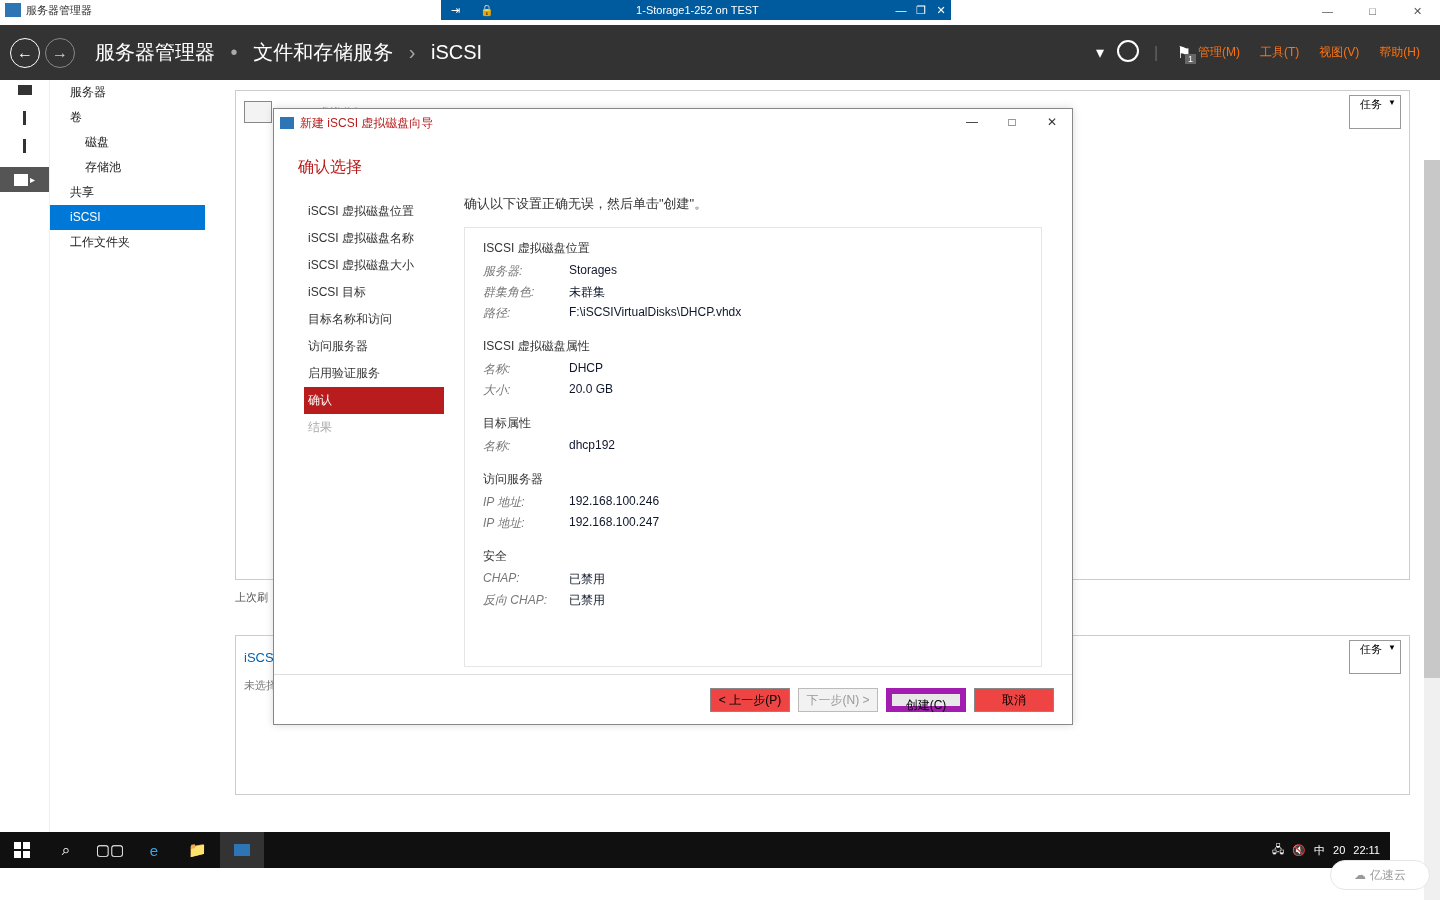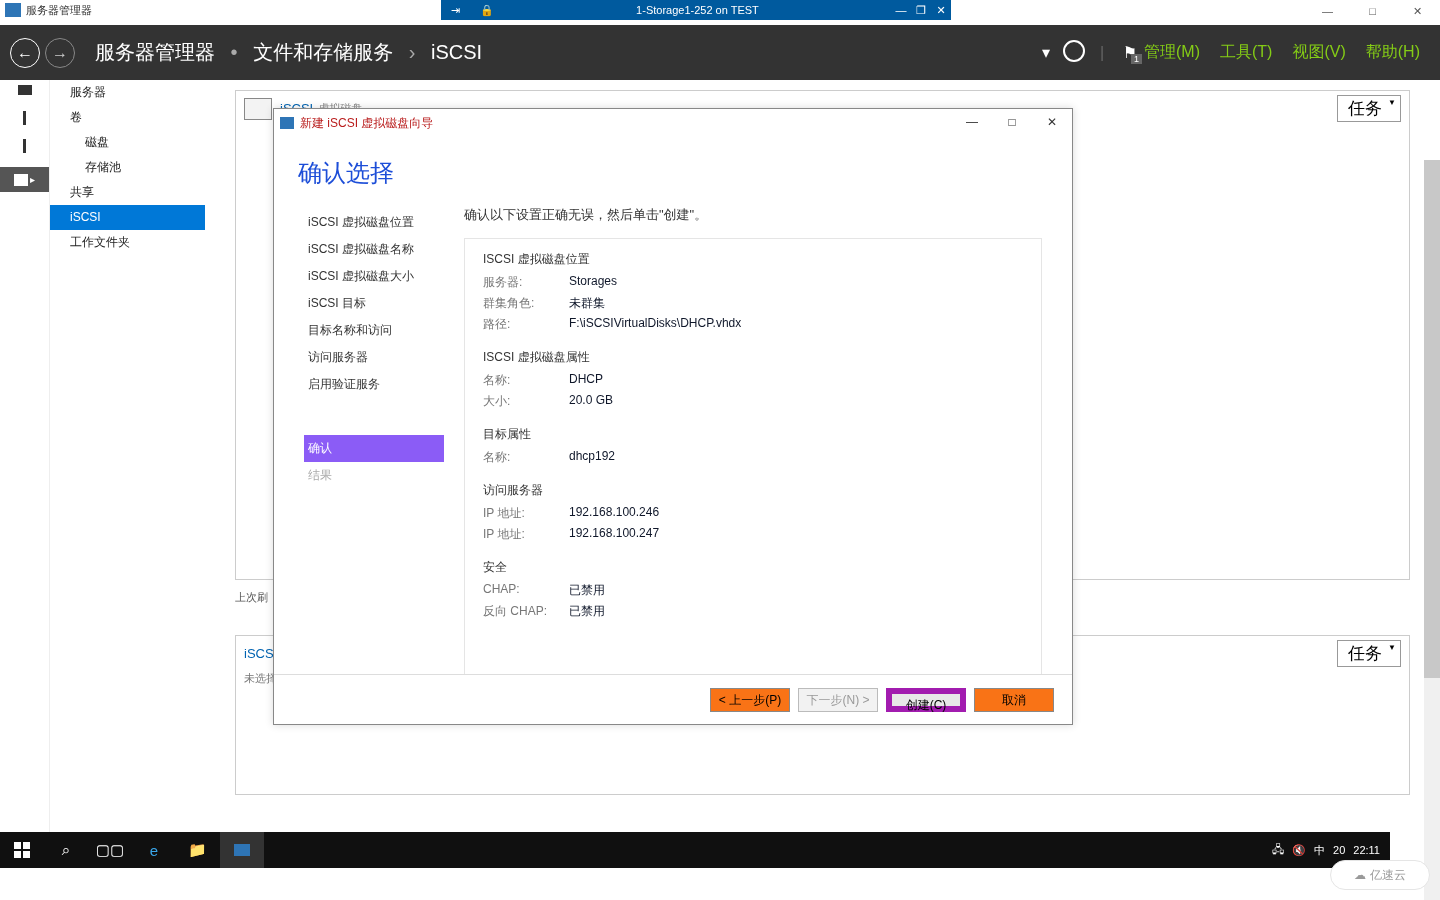--- a/index.html
+++ b/index.html
@@ -16,21 +16,21 @@
 .host-winbtns { position:absolute; top:0; right:0; display:flex; }
 .host-winbtns div { width:45px; height:25px; text-align:center; line-height:22px; font-size:11px; color:#555; }
 
 
 .sm-header { position:absolute; top:25px; left:0; right:0; height:55px; background:#333; color:#fff; display:flex; align-items:center; }
 .nav-circle { width:30px; height:30px; border-radius:50%; border:1px solid #888; margin-left:10px; display:flex; align-items:center; justify-content:center; color:#ccc; }
 .nav-circle.back { border-color:#fff; color:#fff; }
 .crumb { font-size:20px; color:#fff; margin-left:20px; }
 .crumb .ch { margin:0 10px; color:#aaa; }
 .flex-spacer { flex:1; }
-.hdr-item { margin-right:20px; font-size:16px; color:#84cc16; }
+.hdr-item { margin-right:20px; font-size:12px; color:#f97316; }
 .hdr-iconslot { width:28px; text-align:center; color:#fff; font-size:16px; position:relative;}
 .flag-badge { position:absolute; bottom:-2px; right:2px; background:#666; color:#fff; font-size:9px; padding:0 3px;}
 .refresh-icon { width:22px; height:22px; border:2px solid #fff; border-radius:50%; display:inline-block; position:relative;}
 
 
 .leftcol1 { position:absolute; top:80px; left:0; width:50px; height:752px; background:#fff; border-right:1px solid #eee;}
 .leftcol1 .lc-item { height:25px; margin-top:3px; text-align:center; color:#333; font-size:13px;}
 .leftcol1 .lc-item.active { background:#555; color:#fff; display:flex; align-items:center; justify-content:center;}
 .lc-boxicon { width:14px; height:12px; background:#333; display:inline-block;}
 .lc-baricon { width:3px; height:14px; background:#333; display:inline-block;}
@@ -41,51 +41,51 @@
 .leftcol2 .navitem.indent { padding-left:35px; }
 .leftcol2 .navitem.active { background:#0078d7; color:#fff; }
 
 
 .main { position:absolute; top:80px; left:205px; right:0; bottom:0; background:#fff; }
 .panel { border:1px solid #ccc; margin:10px 30px 10px 30px; }
 .panel-hdr { display:flex; align-items:center; padding:4px 8px; }
 .panel-hdr .phicon { width:28px; height:22px; border:1px solid #888; display:inline-block; margin-right:8px; background:#f3f3f3;}
 .panel-hdr .phtitle { font-size:13px; color:#0063b1; }
 .panel-hdr .phsub { font-size:11px; color:#888; margin-left:5px;}
-.tasks-btn { margin-left:auto; border:1px solid #999; padding:1px 18px 1px 10px; font-size:17px; background:#fff; position:relative;}
+.tasks-btn { margin-left:auto; border:1px solid #999; padding:1px 18px 16px 10px; font-size:11px; background:#fff; position:relative;}
 .tasks-btn:after { content:"▼"; position:absolute; right:4px; top:2px; font-size:8px;}
 .panel-body { min-height:60px; padding:10px; font-size:11px; color:#555;}
 
 .bottom-label { font-size:11px; color:#555; margin-left:30px;}
 
 
 .wizard { position:absolute; top:108px; left:273px; width:800px; height:617px; background:#fff; border:1px solid #888; box-shadow:0 0 8px rgba(0,0,0,.15); z-index:50;}
 .wiz-titlebar { height:28px; display:flex; align-items:center; background:#fff; border-bottom:0; padding-left:6px;}
 .wiz-titlebar .wiz-icon { width:14px; height:12px; background:#2e75b6; margin-right:6px;}
 .wiz-titlebar .wiz-title { font-size:12px; color:#b91c1c;}
 .wiz-winbtns { margin-left:auto; display:flex;}
 .wiz-winbtns div { width:40px; height:28px; text-align:center; line-height:26px; font-size:12px; color:#333;}
 
-.wiz-heading { font-size:24px; color:#1d4ed8; padding:20px 0 15px 24px;}
+.wiz-heading { font-size:16px; color:#b91c1c; padding:20px 0 15px 24px;}
 .wiz-body { display:flex; height:480px;}
 .wiz-steps { width:170px; padding-left:30px; padding-top:5px;}
 .wiz-steps .step { font-size:12px; color:#333; padding:5px 4px; }
-.wiz-steps .step.active { background:#8b5cf6; color:#fff;margin-top:37px;}
+.wiz-steps .step.active { background:#b91c1c; color:#fff;}
 .wiz-steps .step.disabled { color:#aaa;}
 
 .wiz-content { flex:1; padding:2px 30px 0 20px;}
 .wiz-instruction { font-size:13px; color:#333; margin-bottom:14px;}
 .wiz-section-title { font-size:12px; color:#333; font-weight:normal; margin-top:14px; margin-bottom:4px;}
 .wiz-row { display:flex; font-size:12px; padding:2px 0;}
-.wiz-row .lbl { width:86px; color:#777;}
+.wiz-row .lbl { width:86px; color:#777;font-style:italic;}
 .wiz-row .val { color:#0f172a;}
 .wiz-content-frame { border:1px solid #e5e5e5; padding:12px 18px 12px 18px; height:440px;}
 
 .wiz-footer { position:absolute; bottom:0; left:0; right:0; height:50px; border-top:1px solid #ddd; display:flex; align-items:center; justify-content:flex-end; padding-right:18px; background:#fff;}
-.wiz-btn { min-width:80px; height:24px; margin-left:8px; border:1px solid #888; background:#f97316; font-size:12px; text-align:center; line-height:22px; padding:0 6px;}
+.wiz-btn { min-width:80px; height:24px; margin-left:8px; border:1px solid #888; background:#ef4444; font-size:12px; text-align:center; line-height:22px; padding:0 6px;}
 .wiz-btn.disabled { color:#999; border-color:#bbb; background:#f2f2f2;}
 .wiz-btn.primary { border:6px solid #a21caf; background:#e8e8e8;}
 
 
 .taskbar { position:absolute; bottom:0; left:0; width:1390px; height:36px; background:#101010; display:flex; align-items:center;}
 .taskbar .tb-item { width:44px; height:36px; display:flex; align-items:center; justify-content:center; color:#fff; font-size:15px;}
 .tb-start { width:42px;}
 .tb-start svg { fill:#fff;}
 .taskbar .tray { margin-left:auto; display:flex; align-items:center; color:#fff; font-size:11px; padding-right:6px;}
 .taskbar .tray span { margin:0 4px;}

